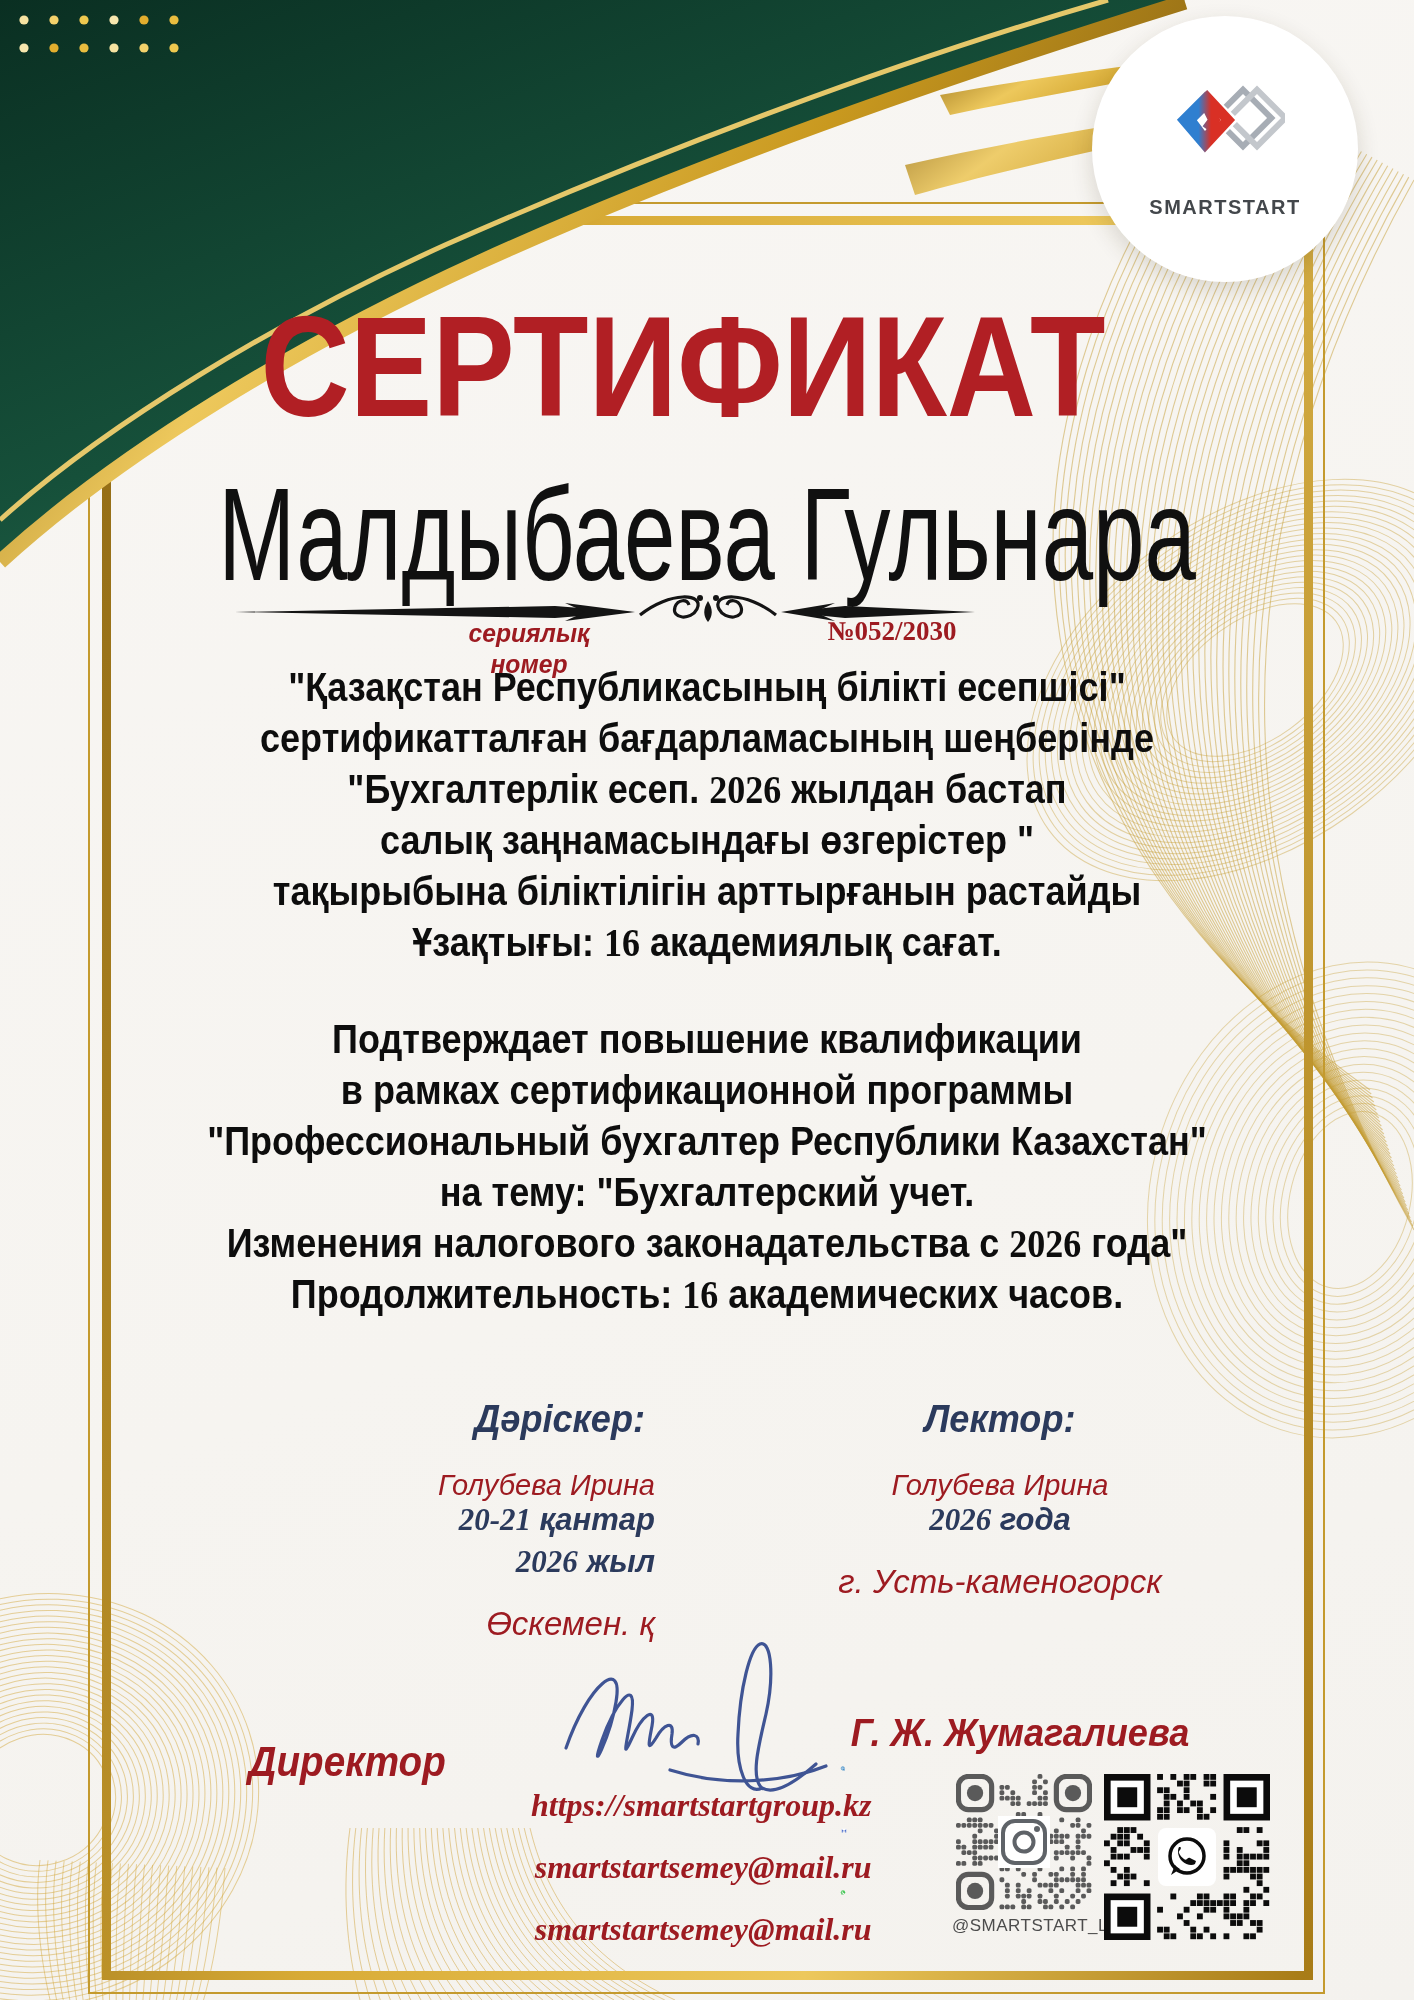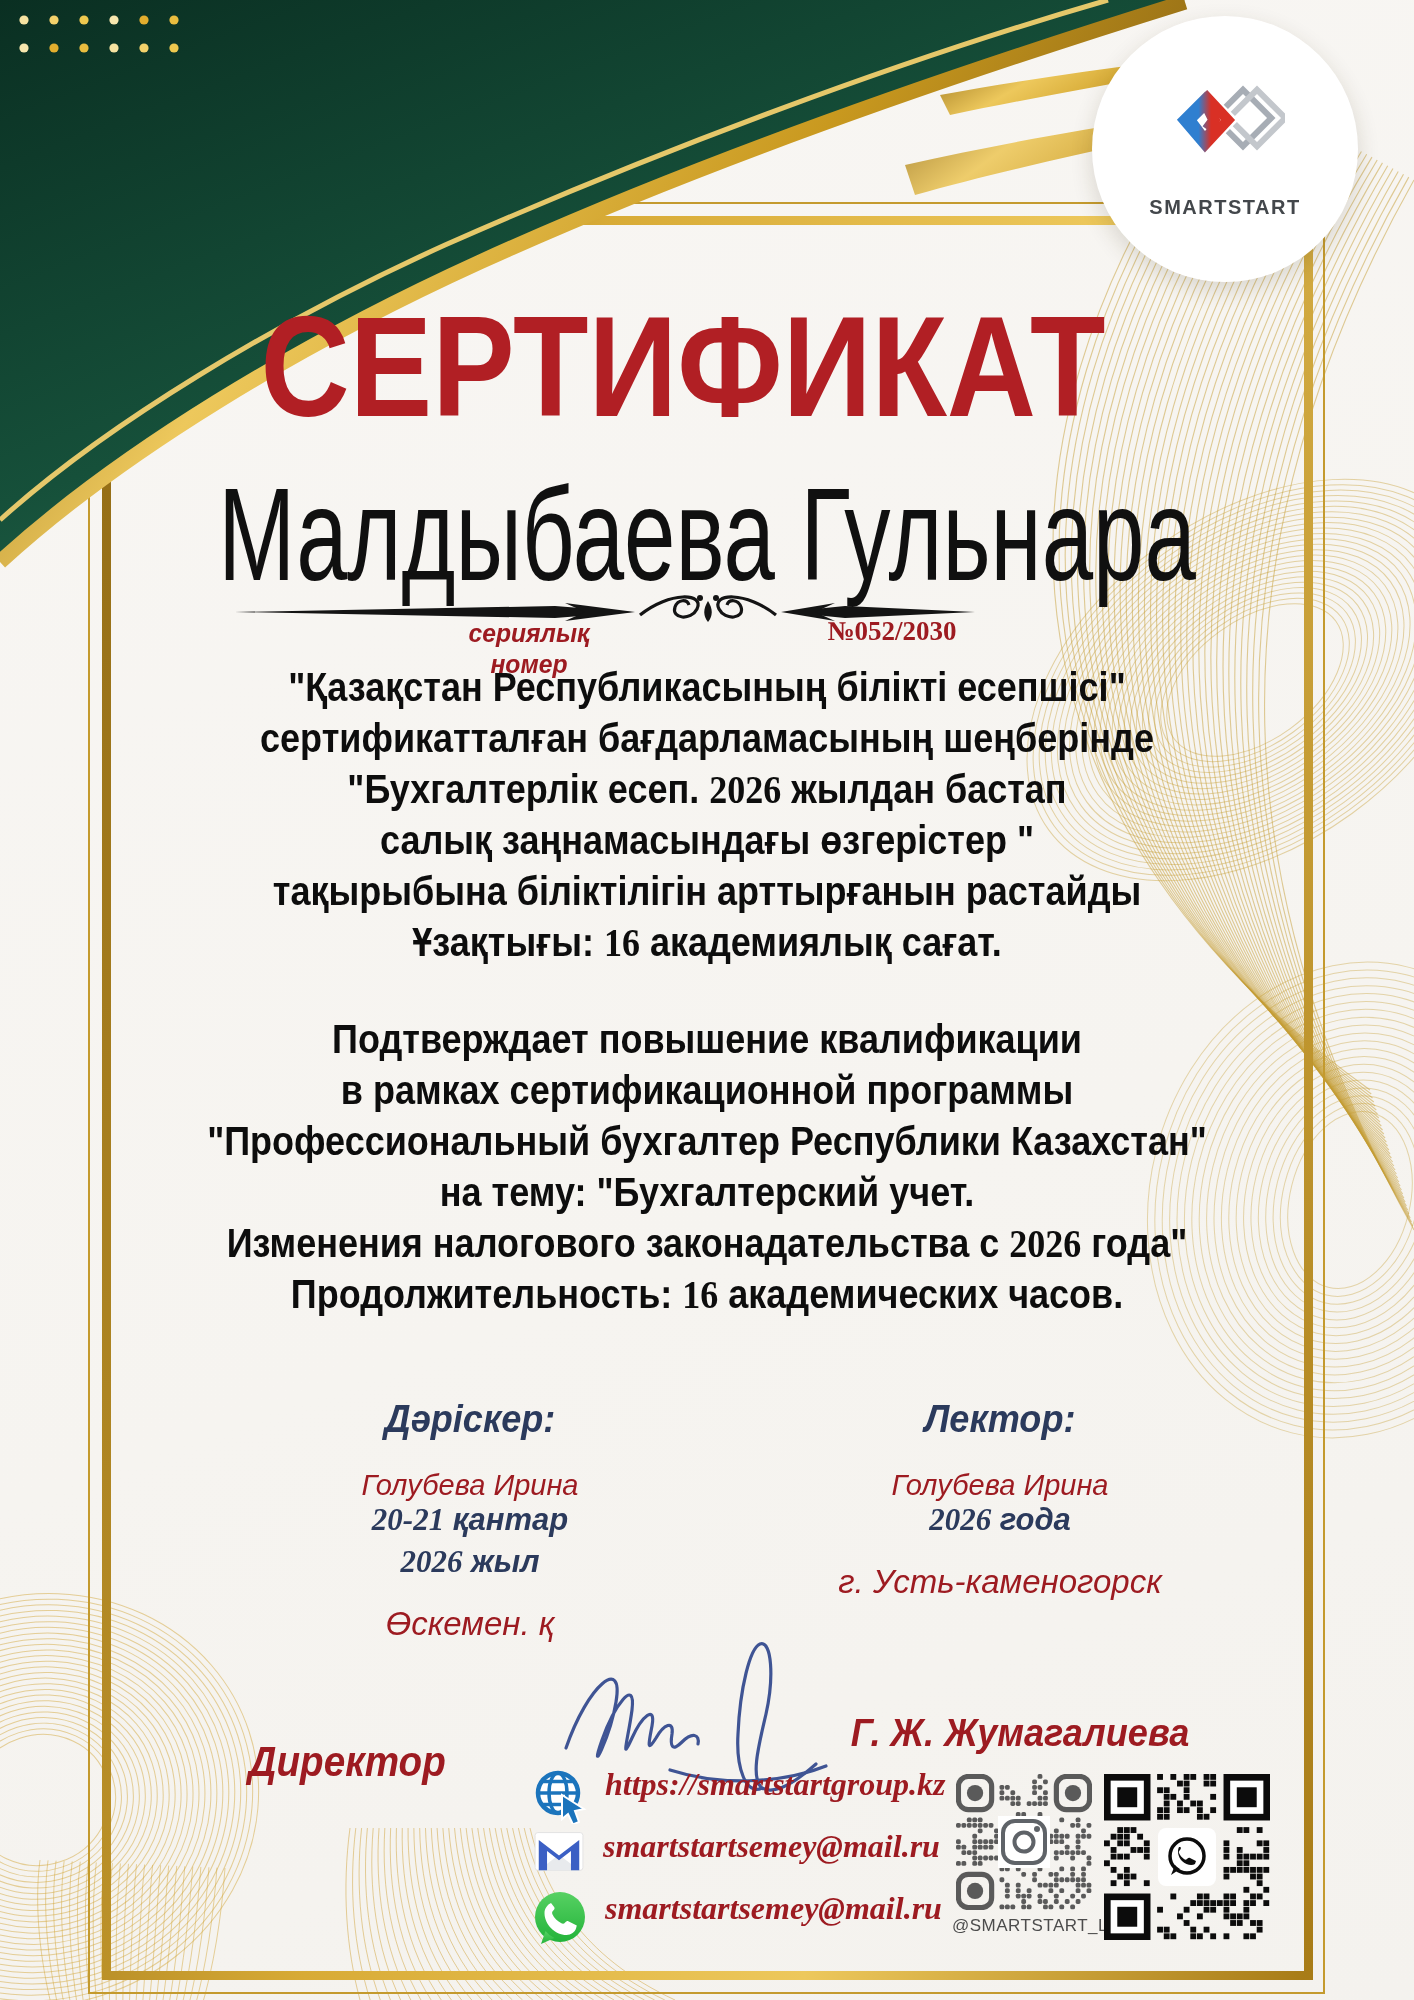--- a/index.html
+++ b/index.html
@@ -30,35 +30,35 @@
                 font-size:26px;font-style:italic;font-weight:700;color:#9d1b21;transform:scaleX(.95);}
   .serial-number{position:absolute;left:822px;top:616px;width:140px;text-align:center;z-index:4;
                  font-family:"Liberation Serif",serif;font-size:27px;font-weight:700;color:#9d1b21;}
   .body-block{line-height:51px;font-size:40px;font-weight:700;color:#0d0d0d;transform:scaleX(.9);}
   .kz-block{top:662px;}
   .ru-block{top:1014px;}
   .body-block div{white-space:nowrap;}
   .num{font-family:"Liberation Serif",serif;}
   
   .col{position:absolute;top:1398px;width:400px;text-align:center;z-index:4;}
-  .col-left{left:270px;} .col-right{left:800px;}
+  .col-left{left:255px;text-align:right;} .col-right{left:800px;}
   .role{font-size:38px;font-weight:700;font-style:italic;color:#2b3a5c;margin-bottom:28px;transform:scaleX(.95);}
   .lecturer{font-size:29px;font-weight:400;font-style:italic;color:#9d1b21;}
   .dateline{font-size:31px;font-weight:700;font-style:italic;color:#2b3a5c;margin-bottom:6px;}
   .dateline2{margin-bottom:25px;}
   .city{font-size:33px;font-weight:400;font-style:italic;color:#9d1b21;margin-top:2px;}
   
   .director-label{position:absolute;left:240px;top:1738px;font-size:42px;font-weight:700;
                   font-style:italic;color:#9d1b21;transform:scaleX(.92);z-index:4;}
   #signature{position:absolute;left:550px;top:1618px;z-index:4;}
   .signer-name{position:absolute;left:830px;top:1712px;width:380px;text-align:center;font-size:38px;
                font-weight:700;font-style:italic;color:#9d1b21;z-index:4;transform:scaleX(.95);}
   
   .contacts{position:absolute;left:531px;top:1766px;display:flex;flex-direction:column;gap:4px;z-index:4;}
-  .contact-row{display:flex;align-items:flex-start;gap:16px;height:58px;}
+  .contact-row{display:flex;align-items:flex-end;gap:16px;height:58px;flex-direction:column;}
   .contact-text{font-family:"Liberation Serif",serif;font-size:32px;font-weight:700;font-style:italic;color:#9d1b21;}
   
   #qr-insta{position:absolute;left:956px;top:1774px;z-index:4;}
   #qr-wa{position:absolute;left:1104px;top:1774px;z-index:4;}
   .qr-caption{position:absolute;left:952px;top:1916px;width:148px;text-align:center;font-size:17px;
               letter-spacing:.5px;color:#4c4c4c;z-index:4;}
   
   .wave{z-index:1;}
 </style>
 </head>

